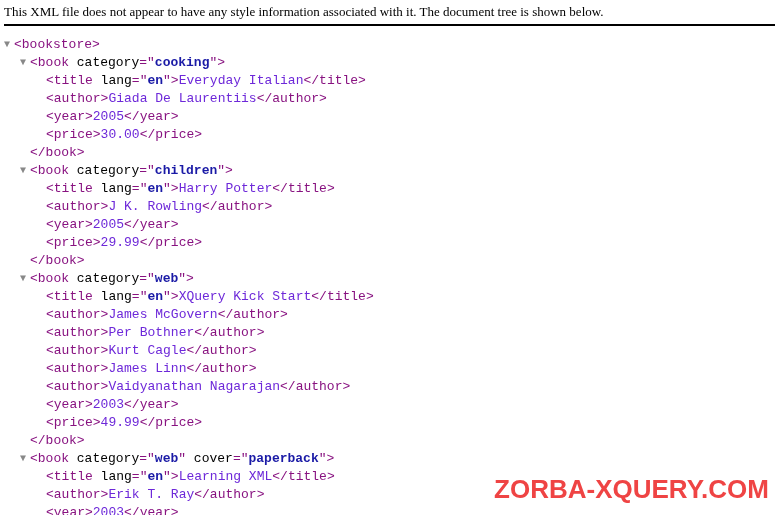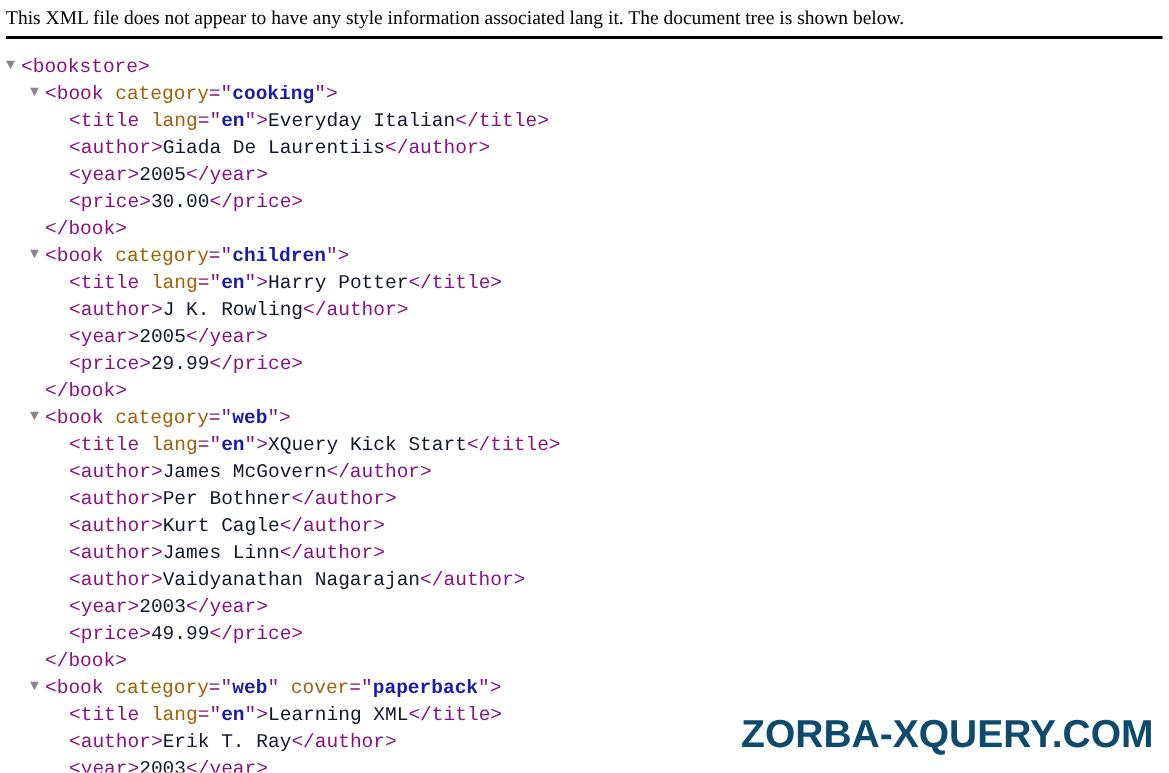--- a/index.html
+++ b/index.html
@@ -42,35 +42,35 @@
       font-size: 10px;
       line-height: 18px;
       cursor: pointer;
       text-align: left;
     }
     .tri-empty {
       display: inline-block;
       width: 10px;
     }
     .tag { color: #881280; }
-    .attr-name { color: #a16207; }
+    .attr-name { color: #000000; }
     .attr-val { color: #1a1aa6; font-weight: bold; }
-    .text { color: #0f172a; }
+    .text { color: #6d28d9; }
     .watermark {
       position: absolute;
       right: 10px;
       bottom: 10px;
       font-family: Arial, Helvetica, sans-serif;
       font-weight: 900;
       font-size: 26px;
       letter-spacing: 0px;
-      color: #0c4a6e;
+      color: #ef4444;
     }
   </style>
 </head>
 <body>
 
-<div class="notice">This XML file does not appear to have any style information associated lang it. The document tree is shown below.</div>
+<div class="notice">This XML file does not appear to have any style information associated with it. The document tree is shown below.</div>
 <div class="hr"></div>
 
 <div class="tree" id="tree"><div class="row"><span class="indent i0"></span><span class="tri">▼</span><span><span class="tag">&lt;bookstore&gt;</span></span></div><div class="row"><span class="indent i1"></span><span class="tri">▼</span><span><span class="tag">&lt;book </span><span class="attr-name">category</span><span class="tag">="</span><span class="attr-val">cooking</span><span class="tag">"&gt;</span></span></div><div class="row"><span class="indent i2"></span><span class="tri-empty"></span><span><span class="tag">&lt;title </span><span class="attr-name">lang</span><span class="tag">="</span><span class="attr-val">en</span><span class="tag">"&gt;</span><span class="text">Everyday Italian</span><span class="tag">&lt;/title&gt;</span></span></div><div class="row"><span class="indent i2"></span><span class="tri-empty"></span><span><span class="tag">&lt;author&gt;</span><span class="text">Giada De Laurentiis</span><span class="tag">&lt;/author&gt;</span></span></div><div class="row"><span class="indent i2"></span><span class="tri-empty"></span><span><span class="tag">&lt;year&gt;</span><span class="text">2005</span><span class="tag">&lt;/year&gt;</span></span></div><div class="row"><span class="indent i2"></span><span class="tri-empty"></span><span><span class="tag">&lt;price&gt;</span><span class="text">30.00</span><span class="tag">&lt;/price&gt;</span></span></div><div class="row"><span class="indent i1"></span><span class="tri-empty"></span><span><span class="tag">&lt;/book&gt;</span></span></div><div class="row"><span class="indent i1"></span><span class="tri">▼</span><span><span class="tag">&lt;book </span><span class="attr-name">category</span><span class="tag">="</span><span class="attr-val">children</span><span class="tag">"&gt;</span></span></div><div class="row"><span class="indent i2"></span><span class="tri-empty"></span><span><span class="tag">&lt;title </span><span class="attr-name">lang</span><span class="tag">="</span><span class="attr-val">en</span><span class="tag">"&gt;</span><span class="text">Harry Potter</span><span class="tag">&lt;/title&gt;</span></span></div><div class="row"><span class="indent i2"></span><span class="tri-empty"></span><span><span class="tag">&lt;author&gt;</span><span class="text">J K. Rowling</span><span class="tag">&lt;/author&gt;</span></span></div><div class="row"><span class="indent i2"></span><span class="tri-empty"></span><span><span class="tag">&lt;year&gt;</span><span class="text">2005</span><span class="tag">&lt;/year&gt;</span></span></div><div class="row"><span class="indent i2"></span><span class="tri-empty"></span><span><span class="tag">&lt;price&gt;</span><span class="text">29.99</span><span class="tag">&lt;/price&gt;</span></span></div><div class="row"><span class="indent i1"></span><span class="tri-empty"></span><span><span class="tag">&lt;/book&gt;</span></span></div><div class="row"><span class="indent i1"></span><span class="tri">▼</span><span><span class="tag">&lt;book </span><span class="attr-name">category</span><span class="tag">="</span><span class="attr-val">web</span><span class="tag">"&gt;</span></span></div><div class="row"><span class="indent i2"></span><span class="tri-empty"></span><span><span class="tag">&lt;title </span><span class="attr-name">lang</span><span class="tag">="</span><span class="attr-val">en</span><span class="tag">"&gt;</span><span class="text">XQuery Kick Start</span><span class="tag">&lt;/title&gt;</span></span></div><div class="row"><span class="indent i2"></span><span class="tri-empty"></span><span><span class="tag">&lt;author&gt;</span><span class="text">James McGovern</span><span class="tag">&lt;/author&gt;</span></span></div><div class="row"><span class="indent i2"></span><span class="tri-empty"></span><span><span class="tag">&lt;author&gt;</span><span class="text">Per Bothner</span><span class="tag">&lt;/author&gt;</span></span></div><div class="row"><span class="indent i2"></span><span class="tri-empty"></span><span><span class="tag">&lt;author&gt;</span><span class="text">Kurt Cagle</span><span class="tag">&lt;/author&gt;</span></span></div><div class="row"><span class="indent i2"></span><span class="tri-empty"></span><span><span class="tag">&lt;author&gt;</span><span class="text">James Linn</span><span class="tag">&lt;/author&gt;</span></span></div><div class="row"><span class="indent i2"></span><span class="tri-empty"></span><span><span class="tag">&lt;author&gt;</span><span class="text">Vaidyanathan Nagarajan</span><span class="tag">&lt;/author&gt;</span></span></div><div class="row"><span class="indent i2"></span><span class="tri-empty"></span><span><span class="tag">&lt;year&gt;</span><span class="text">2003</span><span class="tag">&lt;/year&gt;</span></span></div><div class="row"><span class="indent i2"></span><span class="tri-empty"></span><span><span class="tag">&lt;price&gt;</span><span class="text">49.99</span><span class="tag">&lt;/price&gt;</span></span></div><div class="row"><span class="indent i1"></span><span class="tri-empty"></span><span><span class="tag">&lt;/book&gt;</span></span></div><div class="row"><span class="indent i1"></span><span class="tri">▼</span><span><span class="tag">&lt;book </span><span class="attr-name">category</span><span class="tag">="</span><span class="attr-val">web</span><span class="tag">" </span><span class="attr-name">cover</span><span class="tag">="</span><span class="attr-val">paperback</span><span class="tag">"&gt;</span></span></div><div class="row"><span class="indent i2"></span><span class="tri-empty"></span><span><span class="tag">&lt;title </span><span class="attr-name">lang</span><span class="tag">="</span><span class="attr-val">en</span><span class="tag">"&gt;</span><span class="text">Learning XML</span><span class="tag">&lt;/title&gt;</span></span></div><div class="row"><span class="indent i2"></span><span class="tri-empty"></span><span><span class="tag">&lt;author&gt;</span><span class="text">Erik T. Ray</span><span class="tag">&lt;/author&gt;</span></span></div><div class="row"><span class="indent i2"></span><span class="tri-empty"></span><span><span class="tag">&lt;year&gt;</span><span class="text">2003</span><span class="tag">&lt;/year&gt;</span></span></div></div>
 
 <div class="watermark">ZORBA-XQUERY.COM</div>
 
 </body></html>

